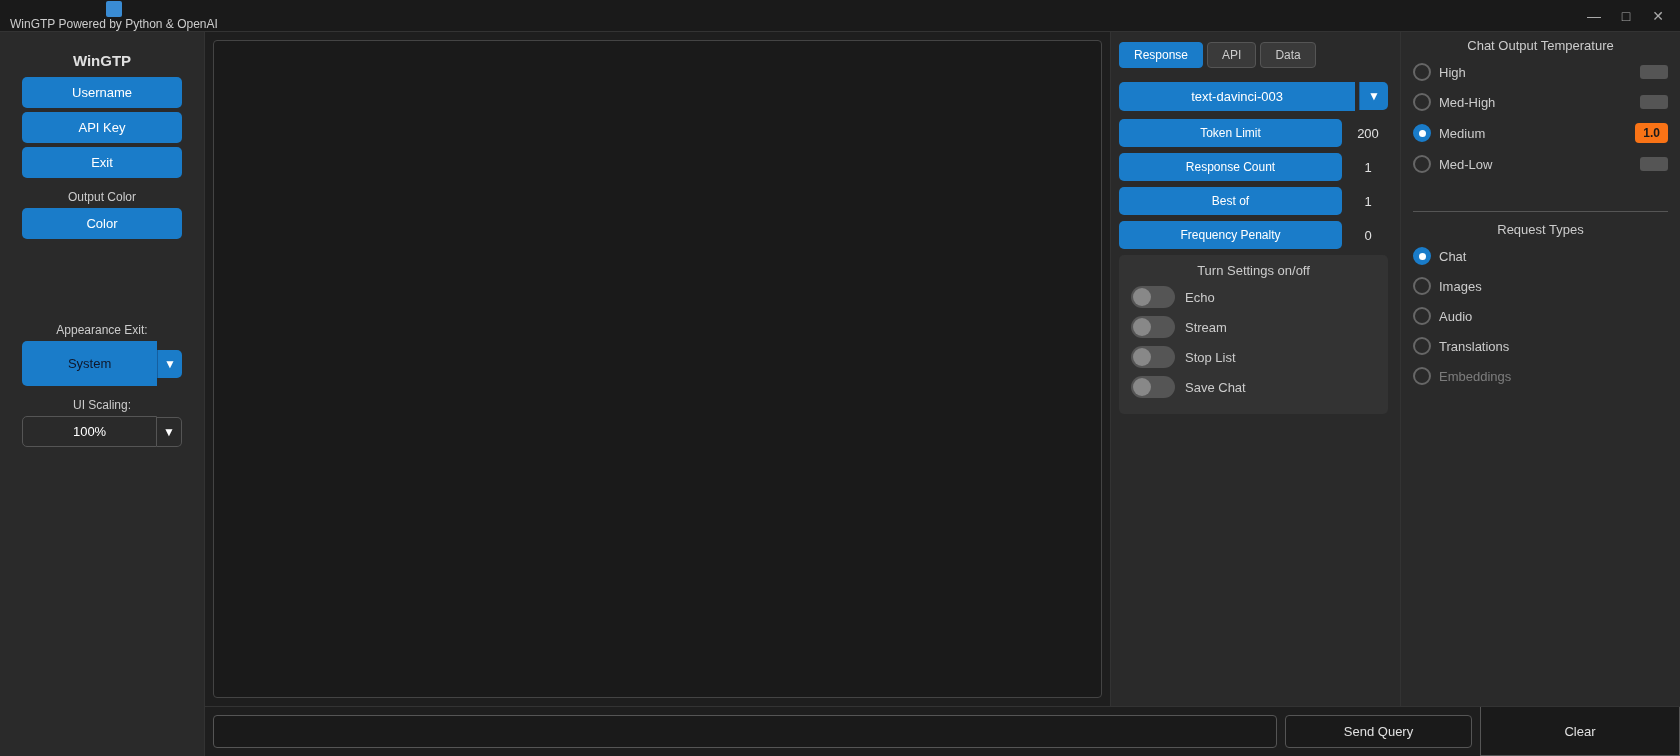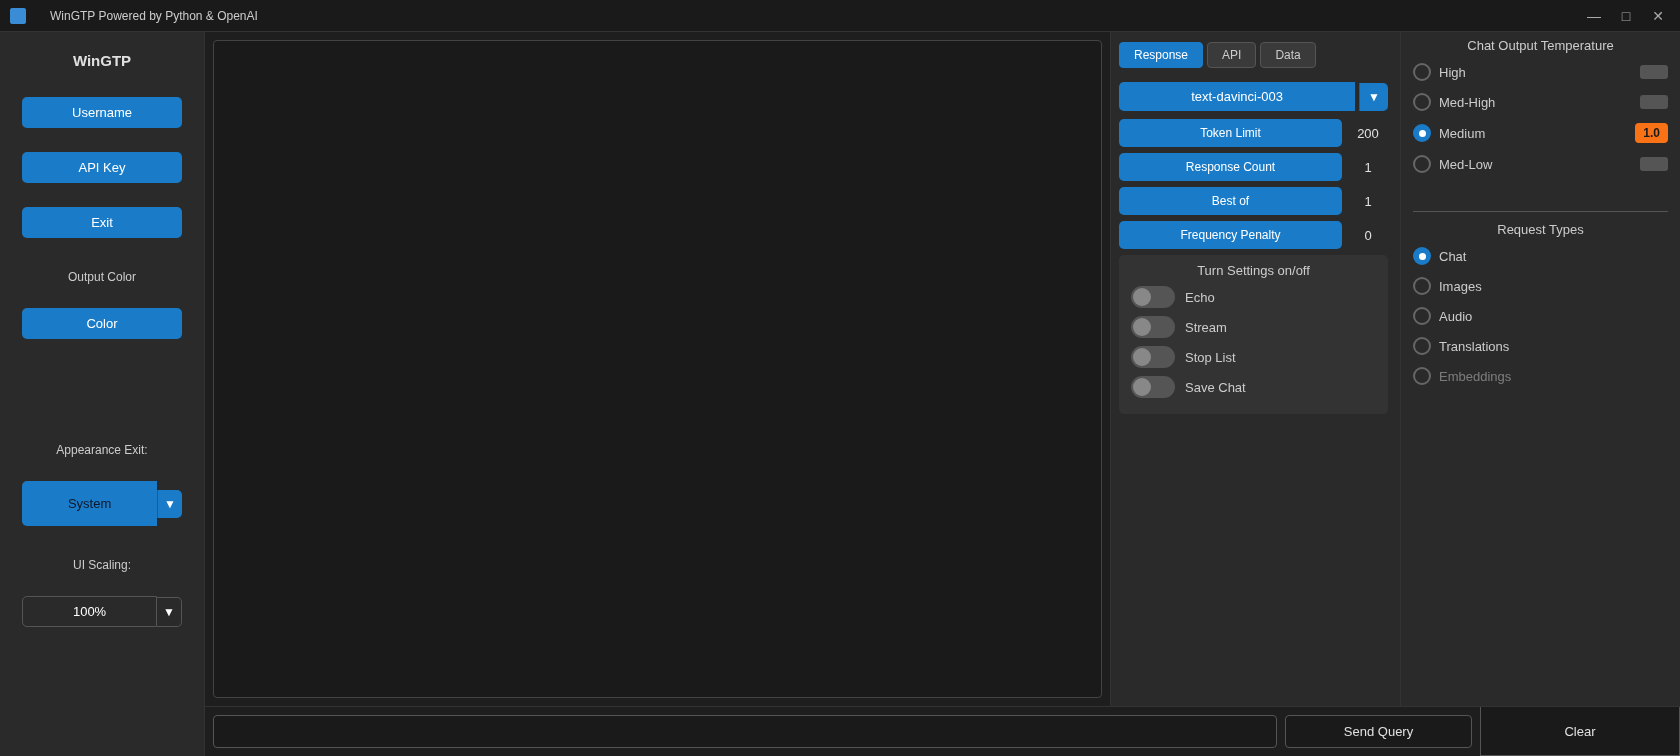--- a/index.html
+++ b/index.html
@@ -21,21 +21,22 @@
       display: flex;
       align-items: center;
       padding: 0 10px;
       justify-content: space-between;
       border-bottom: 1px solid #333;
       flex-shrink: 0;
     }
     #titlebar-left {
       display: flex;
       align-items: center;
-      gap: 24px;
+      gap: 0;
+      flex-direction: column;
     }
     #titlebar-icon {
       width: 16px;
       height: 16px;
       background: #3a8cd4;
       border-radius: 2px;
     }
     #titlebar-title {
       font-size: 12px;
       color: #ccc;
@@ -66,21 +67,21 @@
     }
 
     
     #sidebar {
       width: 205px;
       background: #2a2a2a;
       display: flex;
       flex-direction: column;
       align-items: center;
       padding: 20px 10px;
-      gap: 24px;
+      gap: 4px;
       flex-shrink: 0;
       border-right: 1px solid #333;
     }
     #sidebar-title {
       font-size: 15px;
       font-weight: bold;
       color: #e0e0e0;
       margin-bottom: 4px;
     }
     .sidebar-btn {
@@ -224,21 +225,21 @@
     }
     .tab-btn.active {
       background: #1a7cc9;
       color: white;
       border-color: #1a7cc9;
     }
 
     
     .model-row {
       display: flex;
-      align-items: center;
+      align-items: flex-start;
       gap: 4px;
       margin-bottom: 8px;
     }
     .model-select {
       flex: 1;
       background: #1a7cc9;
       border: none;
       border-radius: 5px 0 0 5px;
       color: white;
       padding: 7px 10px;

